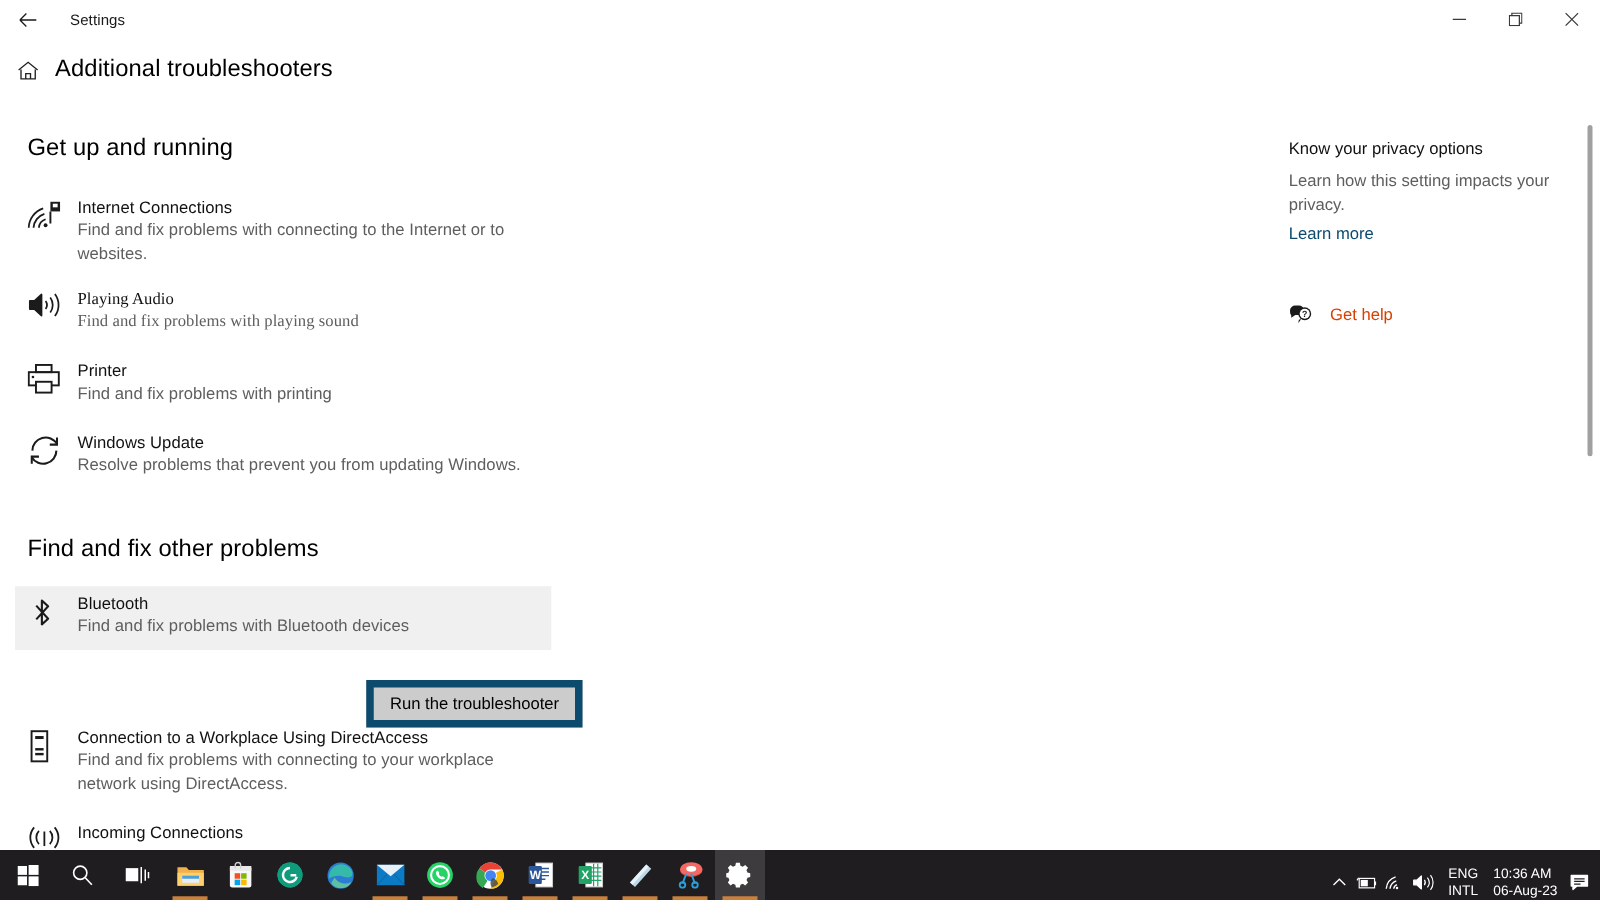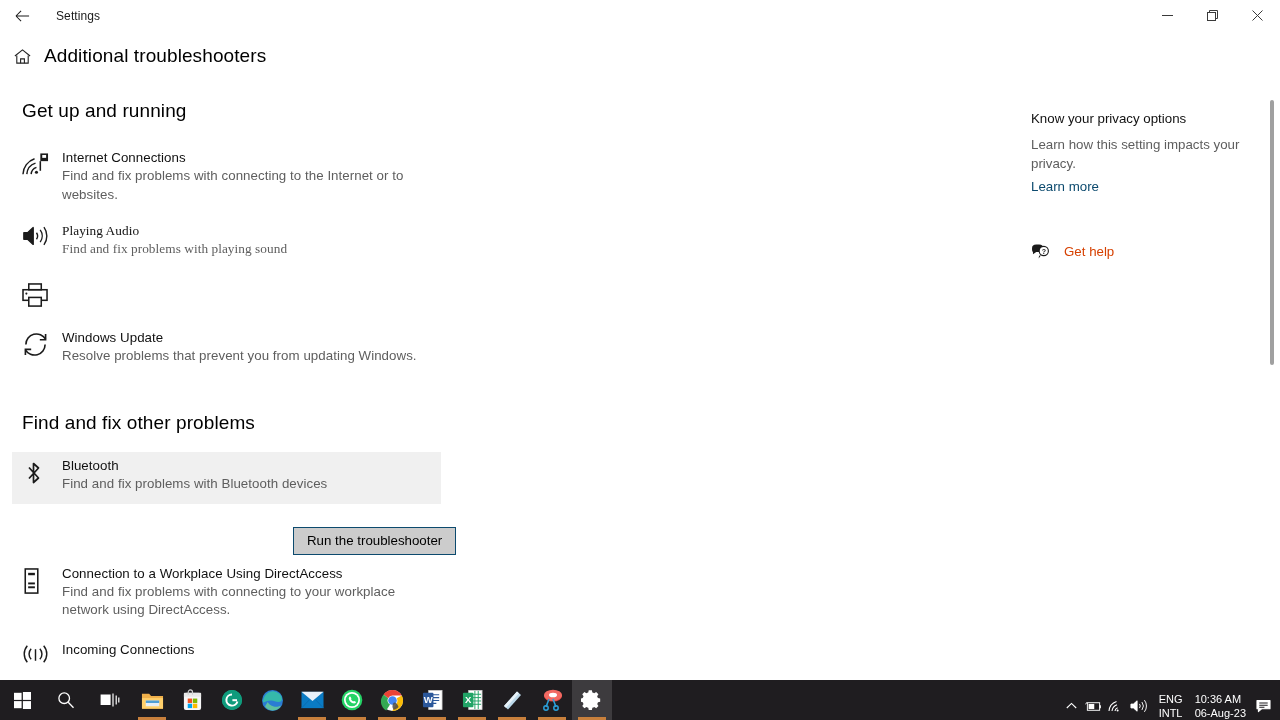--- a/index.html
+++ b/index.html
@@ -49,21 +49,21 @@
     letter-spacing: .1px; line-height: 1.1;
   }
 
   
   .content {
     position: absolute;
     top: 100px; left: 0;
     width: 1280px; height: 580px;
     overflow: hidden;
   }
-  .left-col { position: absolute; left: 22px; top: 0; width: 980px; }
+  .left-col { position: absolute; left: 22px; top: 8px; width: 980px; }
   .section-title {
     font-size: 19px; font-weight: 400; color: #000;
     letter-spacing: .1px;
   }
 
   .ts-list { margin-top: 22px; }
   .ts-item {
     display: flex;
     padding: 5px 10px 5px 10px;
     margin-left: -10px;
@@ -85,21 +85,21 @@
   }
 
   .ts-item.selected {
     background: #f0f0f0;
     width: 429px;
     padding-bottom: 10px;
   }
   .selected-wrap { position: relative; }
   .run-btn {
     background: #cccccc;
-    border: 1px solid #0c4a6e;
+    border: 6px solid #0c4a6e;
     font-family: "Liberation Sans", sans-serif;
     font-size: 13.3px; color: #000;
     padding: 5px 13px 6px;
     position: absolute;
     left: 271px; top: 75px;
     cursor: default;
   }
 
   
   .right-col { position: absolute; left: 1031px; top: 10px; width: 215px; }
@@ -246,20 +246,24 @@
       </div>
 
       <div class="ts-item" style="margin-top:11px;">
         <div class="icon">
           <svg width="27" height="25" viewBox="0 0 28 26" fill="none" stroke="#1b1b1b" stroke-width="1.6">
             <rect x="7" y="1" width="13" height="6"></rect>
             <rect x="1" y="7" width="25" height="11"></rect>
             <rect x="7" y="15" width="13" height="9" fill="#fff"></rect>
             <circle cx="4.5" cy="11" r="1.1" fill="#1b1b1b" stroke="none"></circle>
           </svg>
+        </div>
+        <div class="ts-text">
+          <div class="ts-name">Printer</div>
+          <div class="ts-desc">Find and fix problems with printing</div>
         </div>
       </div>
 
       <div class="ts-item" style="margin-top:11px;">
         <div class="icon">
           <svg width="27" height="25" viewBox="0 0 28 26" fill="none" stroke="#1b1b1b" stroke-width="1.7">
             <path d="M24 13a11 11 0 0 1-20.5 5.5"></path>
             <path d="M4 13A11 11 0 0 1 24.5 7.5"></path>
             <path d="M24.5 2v6h-6"></path>
             <path d="M3.5 24v-6h6"></path>

